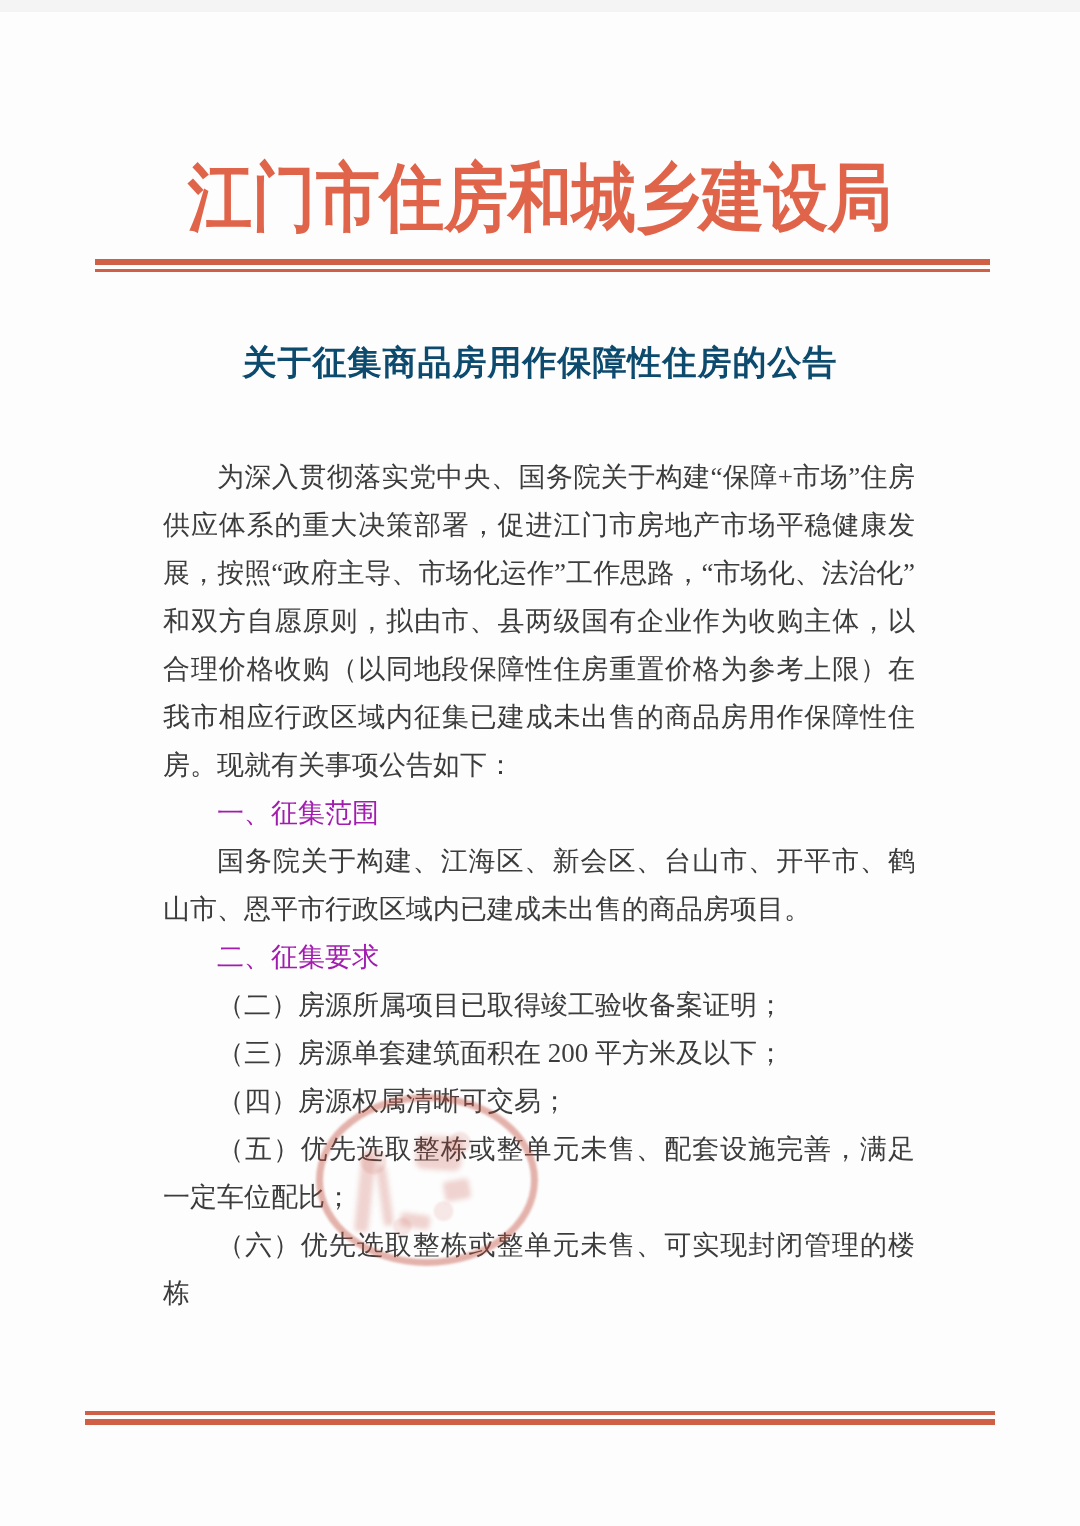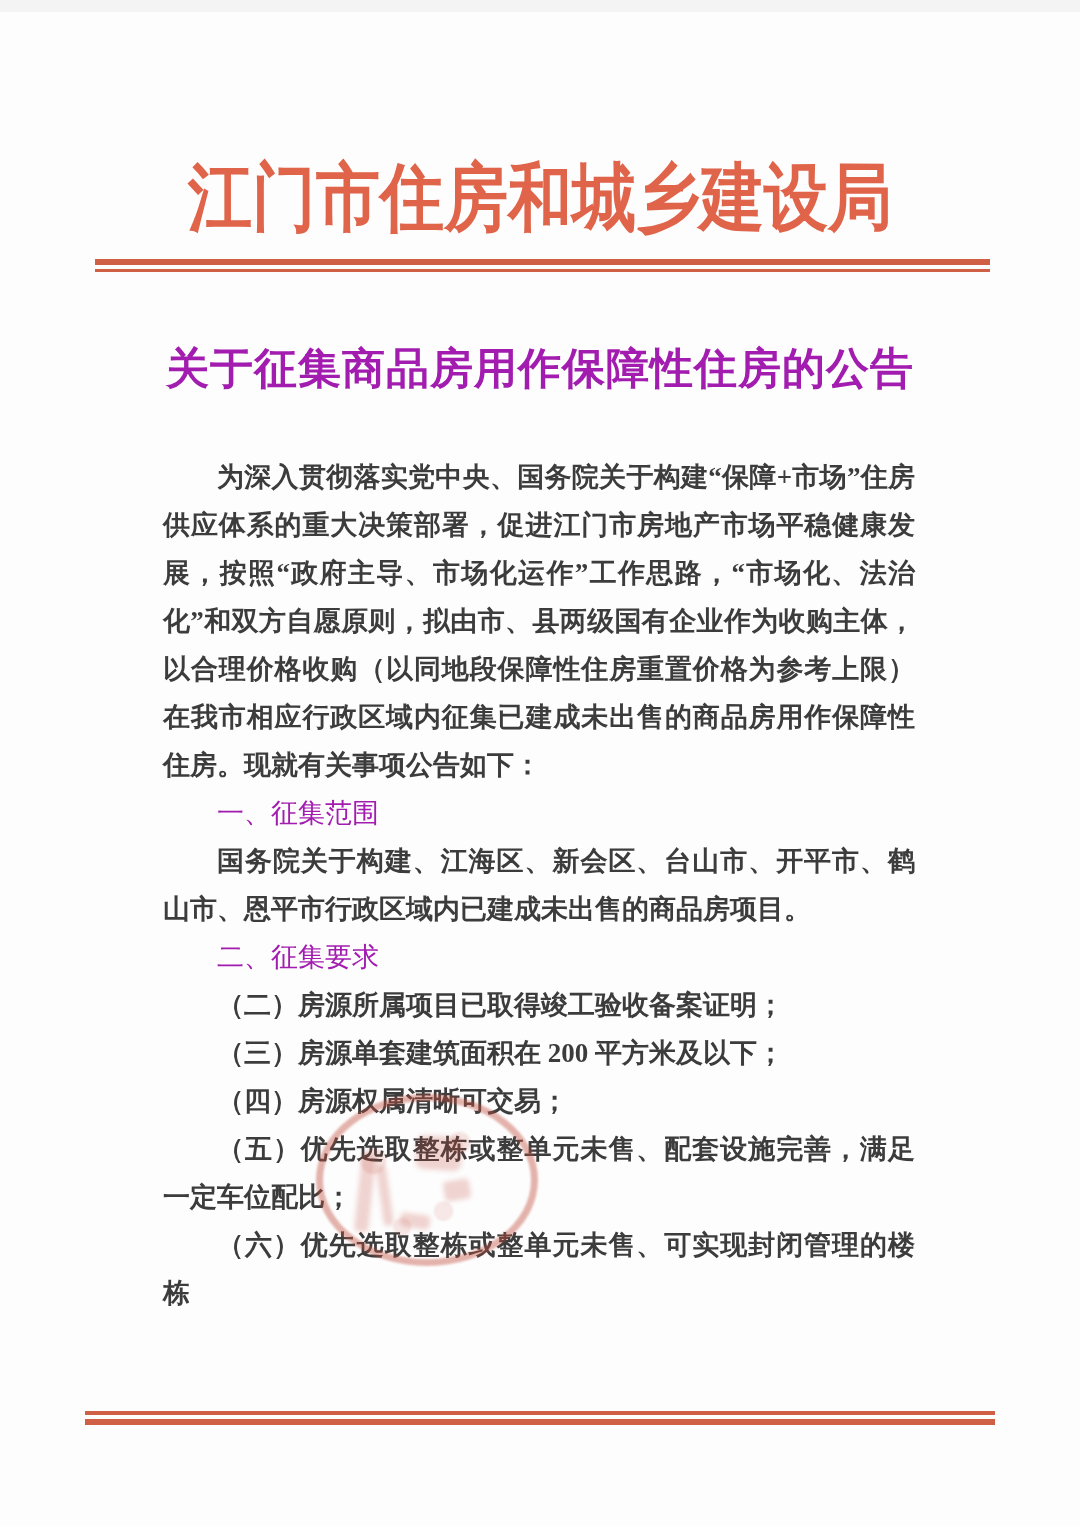--- a/index.html
+++ b/index.html
@@ -46,42 +46,41 @@
   .rule-bottom .bar-a { height: 4px; margin-bottom: 4px; }
   .rule-bottom .bar-b { height: 6px; }
 
   
   .doc-title {
     position: absolute;
     top: 328px;
     left: 0;
     right: 0;
     text-align: center;
-    font-size: 43px;
+    font-size: 34px;
     font-weight: bold;
-    color: #a21caf;
+    color: #0c4a6e;
     letter-spacing: 1px;
     white-space: nowrap;
   }
 
   
   .content {
     position: absolute;
     top: 441px;
     left: 163px;
     width: 752px;
     font-size: 27px;
     line-height: 48px;
     color: #3c3c3c;
     text-align: justify;
   }
   .content p {
     margin: 0;
     text-indent: 2em;
-    font-weight: bold;
   }
   .content p.heading {
     font-weight: normal;
     color: #a21caf;
   }
 
   
   .seal {
     position: absolute;
     top: 1082px;

